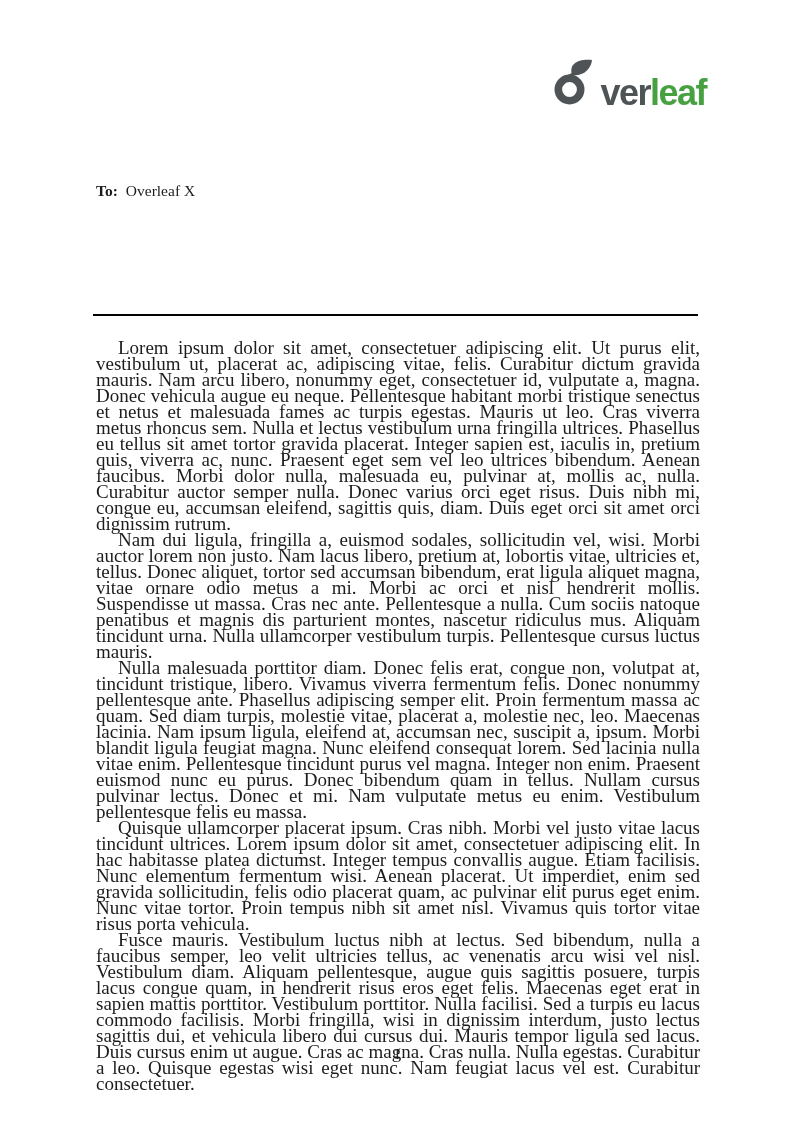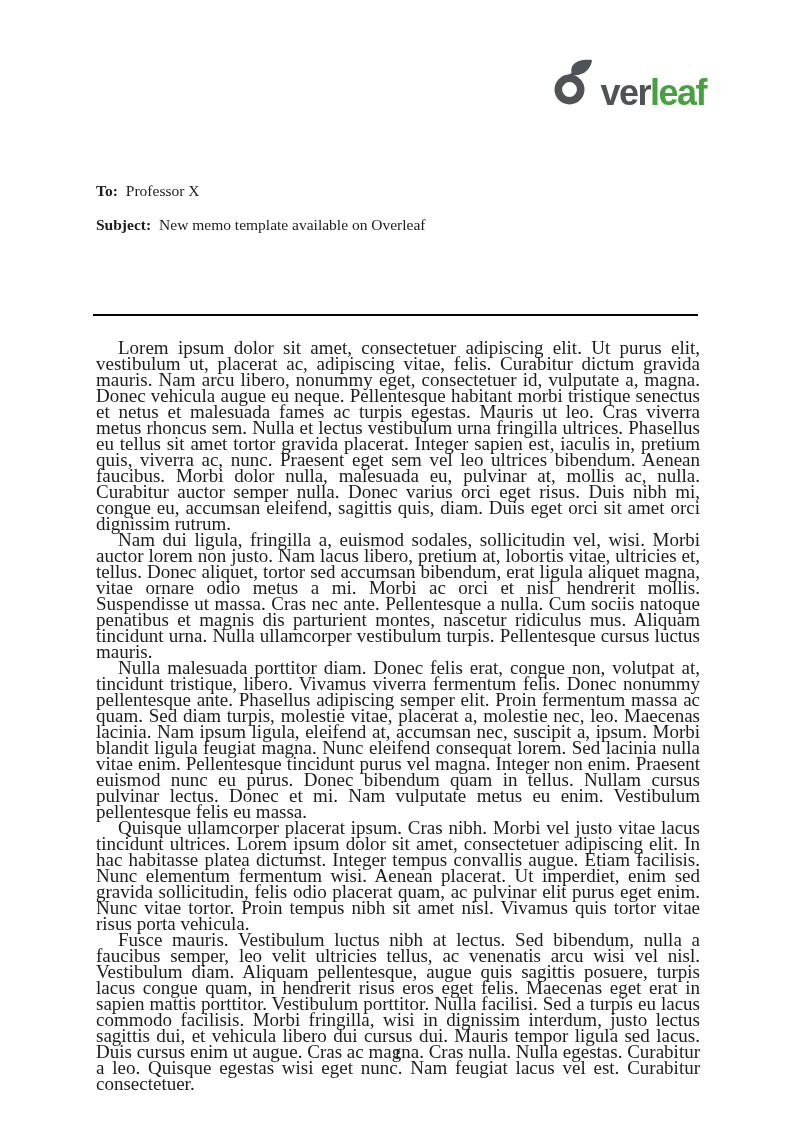--- a/index.html
+++ b/index.html
@@ -97,24 +97,21 @@
 
       <path d="M20,16 C14.5,18 11.5,21.5 10.5,26" fill="none" stroke="#4e5356" stroke-width="2.6"></path>
 
       <circle cx="16.5" cy="31.5" r="11.2" fill="none" stroke="#4e5356" stroke-width="7.6"></circle>
     </svg>
     <span class="logo-text"><span class="logo-gray">ver</span><span class="logo-green">leaf</span></span>
   </div>
 
   <div class="memo">
     <div class="memo-line">
-      <span class="memo-label">To:</span><span>Professor X</span>
-    </div>
-    <div class="memo-line">
-      <span class="memo-label">Subject:</span><span>New memo template available on Overleaf</span>
+      <span class="memo-label">To:</span><span>Overleaf X</span>
     </div>
   </div>
 
   <div class="rule"></div>
 
   <div class="doc-body">
     <p>Lorem ipsum dolor sit amet, consectetuer adipiscing elit. Ut purus elit, vestibulum ut, placerat ac, adipiscing vitae, felis. Curabitur dictum gravida mauris. Nam arcu libero, nonummy eget, consectetuer id, vulputate a, magna. Donec vehicula augue eu neque. Pellentesque habitant morbi tristique senectus et netus et malesuada fames ac turpis egestas. Mauris ut leo. Cras viverra metus rhoncus sem. Nulla et lectus vestibulum urna fringilla ultrices. Phasellus eu tellus sit amet tortor gravida placerat. Integer sapien est, iaculis in, pretium quis, viverra ac, nunc. Praesent eget sem vel leo ultrices bibendum. Aenean faucibus. Morbi dolor nulla, malesuada eu, pulvinar at, mollis ac, nulla. Curabitur auctor semper nulla. Donec varius orci eget risus. Duis nibh mi, congue eu, accumsan eleifend, sagittis quis, diam. Duis eget orci sit amet orci dignissim rutrum.</p>
     <p>Nam dui ligula, fringilla a, euismod sodales, sollicitudin vel, wisi. Morbi auctor lorem non justo. Nam lacus libero, pretium at, lobortis vitae, ultricies et, tellus. Donec aliquet, tortor sed accumsan bibendum, erat ligula aliquet magna, vitae ornare odio metus a mi. Morbi ac orci et nisl hendrerit mollis. Suspendisse ut massa. Cras nec ante. Pellentesque a nulla. Cum sociis natoque penatibus et magnis dis parturient montes, nascetur ridiculus mus. Aliquam tincidunt urna. Nulla ullamcorper vestibulum turpis. Pellentesque cursus luctus mauris.</p>
     <p>Nulla malesuada porttitor diam. Donec felis erat, congue non, volutpat at, tincidunt tristique, libero. Vivamus viverra fermentum felis. Donec nonummy pellentesque ante. Phasellus adipiscing semper elit. Proin fermentum massa ac quam. Sed diam turpis, molestie vitae, placerat a, molestie nec, leo. Maecenas lacinia. Nam ipsum ligula, eleifend at, accumsan nec, suscipit a, ipsum. Morbi blandit ligula feugiat magna. Nunc eleifend consequat lorem. Sed lacinia nulla vitae enim. Pellentesque tincidunt purus vel magna. Integer non enim. Praesent euismod nunc eu purus. Donec bibendum quam in tellus. Nullam cursus pulvinar lectus. Donec et mi. Nam vulputate metus eu enim. Vestibulum pellentesque felis eu massa.</p>
     <p>Quisque ullamcorper placerat ipsum. Cras nibh. Morbi vel justo vitae lacus tincidunt ultrices. Lorem ipsum dolor sit amet, consectetuer adipiscing elit. In hac habitasse platea dictumst. Integer tempus convallis augue. Etiam facilisis. Nunc elementum fermentum wisi. Aenean placerat. Ut imperdiet, enim sed gravida sollicitudin, felis odio placerat quam, ac pulvinar elit purus eget enim. Nunc vitae tortor. Proin tempus nibh sit amet nisl. Vivamus quis tortor vitae risus porta vehicula.</p>

